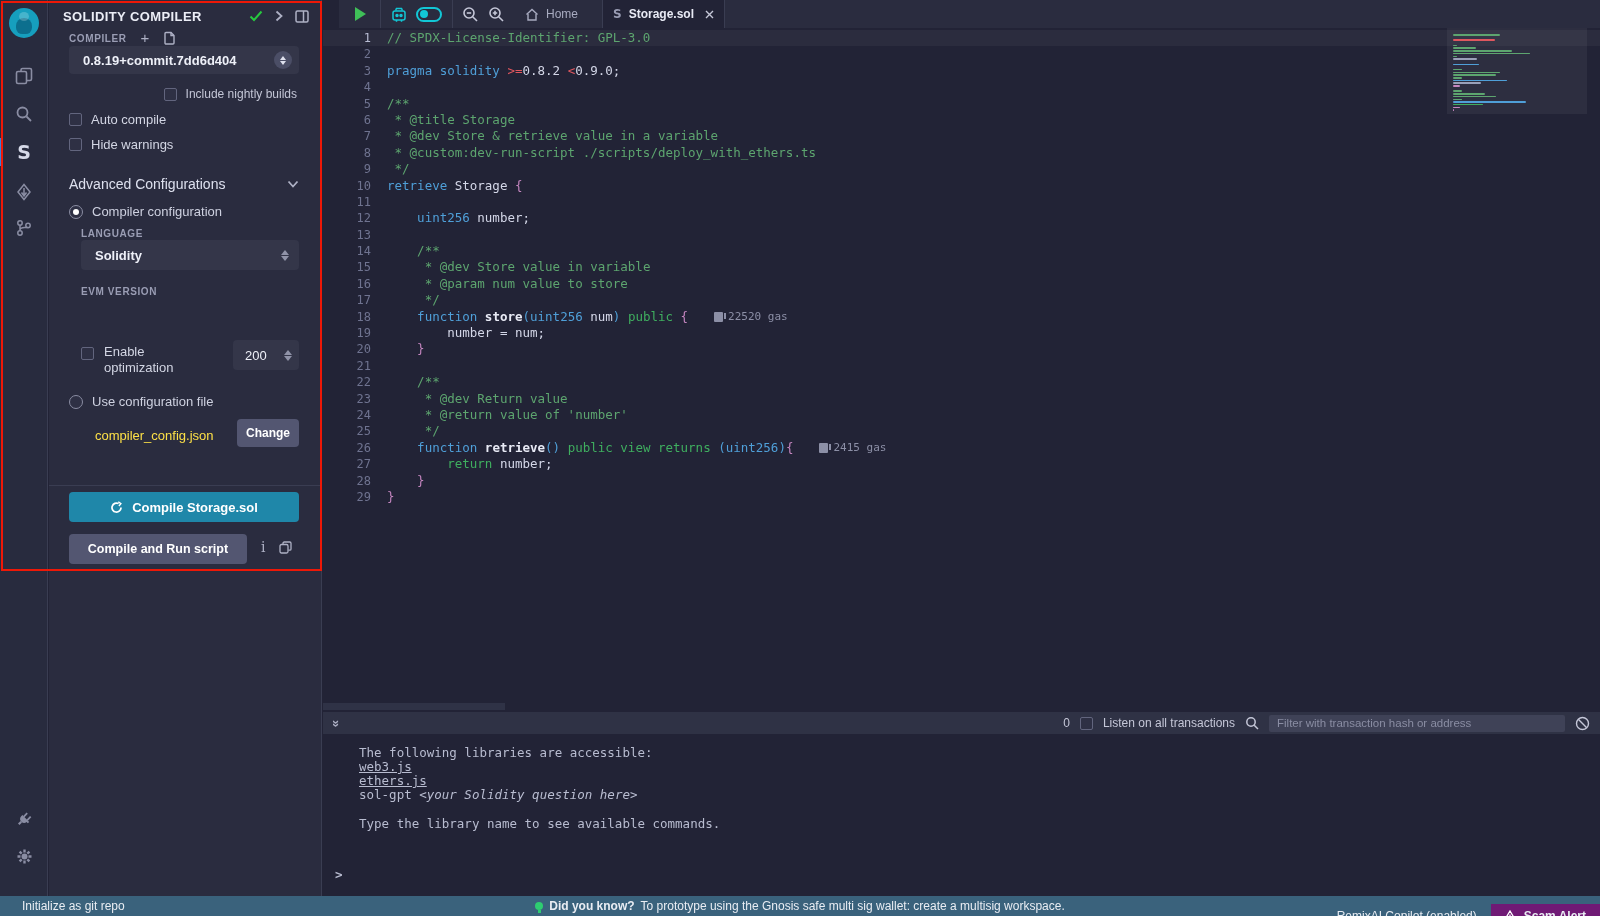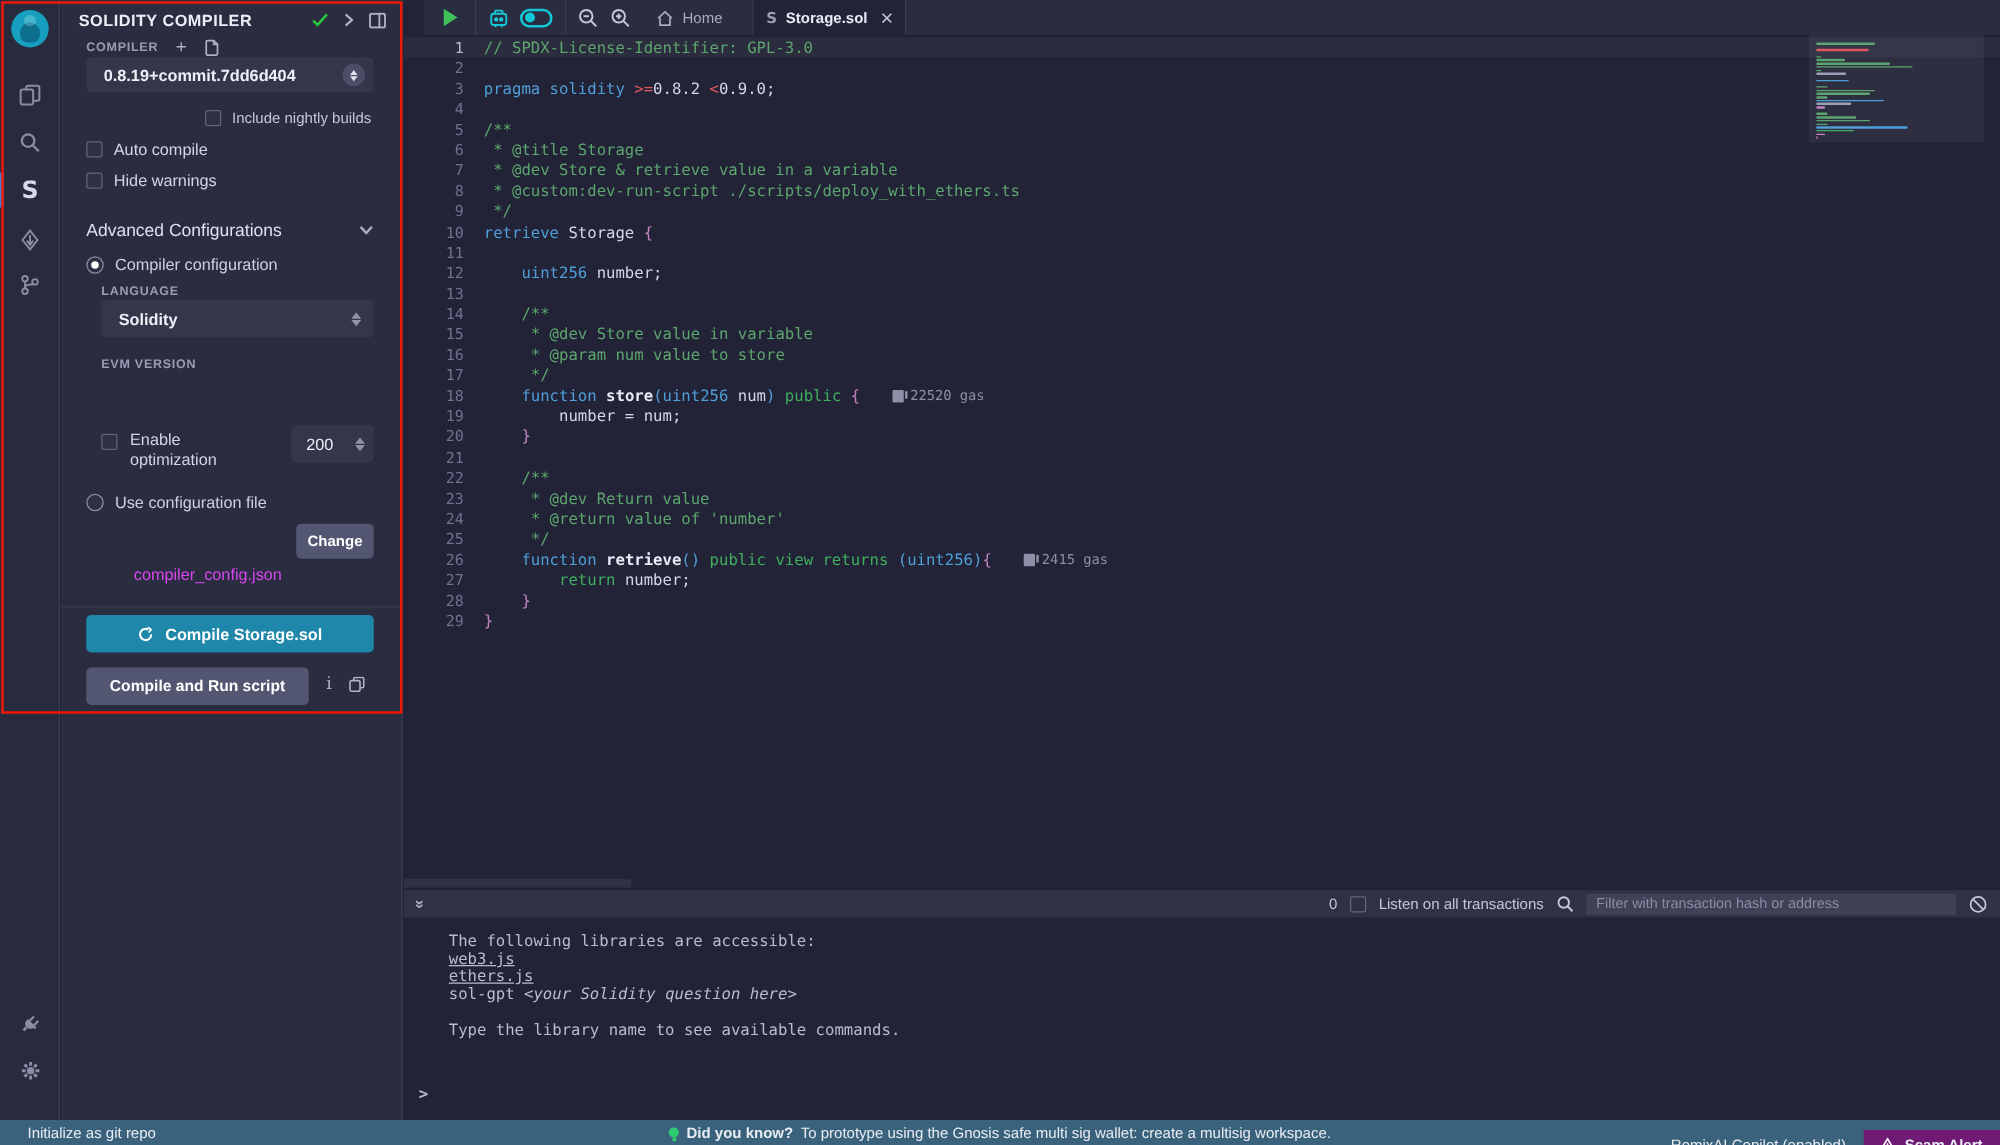--- a/index.html
+++ b/index.html
@@ -279,21 +279,21 @@
           <i class="up"></i>
           <i class="dn"></i>
         </span>
     </div>
 
     <div class="chk-row" style="top:394px; left:20px; color:#ced1e0;">
       <span class="radio"></span>
       <span>Use configuration file</span>
     </div>
 
-    <span style="position:absolute; top:428px; left:58px; font-size:13px; color:#d946ef;margin-top:24px;">compiler_config.json</span>
+    <span style="position:absolute; top:428px; left:46px; font-size:13px; color:#fde047;">compiler_config.json</span>
     <div class="btn btn-gray" style="position:absolute; top:419px; left:188px; width:62px; height:28px; font-size:12px;">
       <span>Change</span>
     </div>
 
     <div class="divider-h" style="top:485px;"></div>
 
     <div class="btn btn-primary" style="position:absolute; top:492px; left:20px; width:230px; height:30px; font-size:13px; gap:9px;">
       <svg class="icn" width="13" height="13" viewBox="0 0 13 13" fill="none" stroke="#ffffff" stroke-width="1.7">
         <path d="M11 6.5A4.5 4.5 0 1 1 8.6 2.6"></path>
           <path d="M8.3 0.8 10.9 2.7 8.9 5" stroke-width="1.4"></path>

